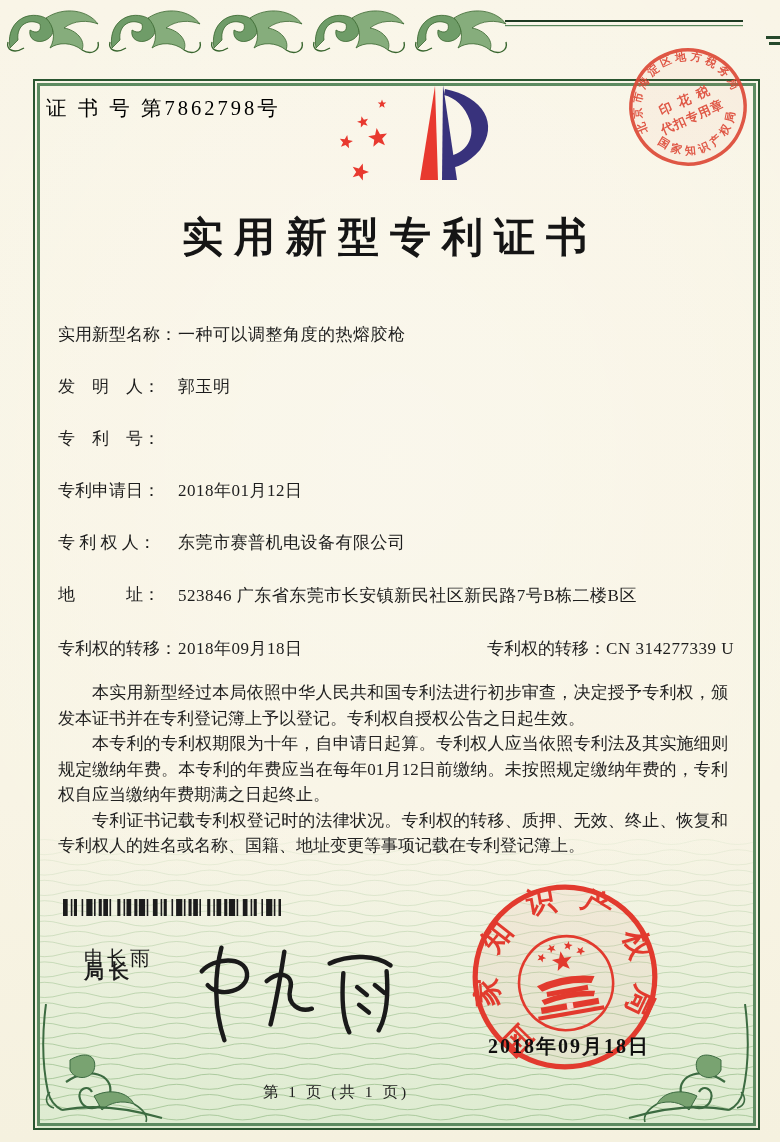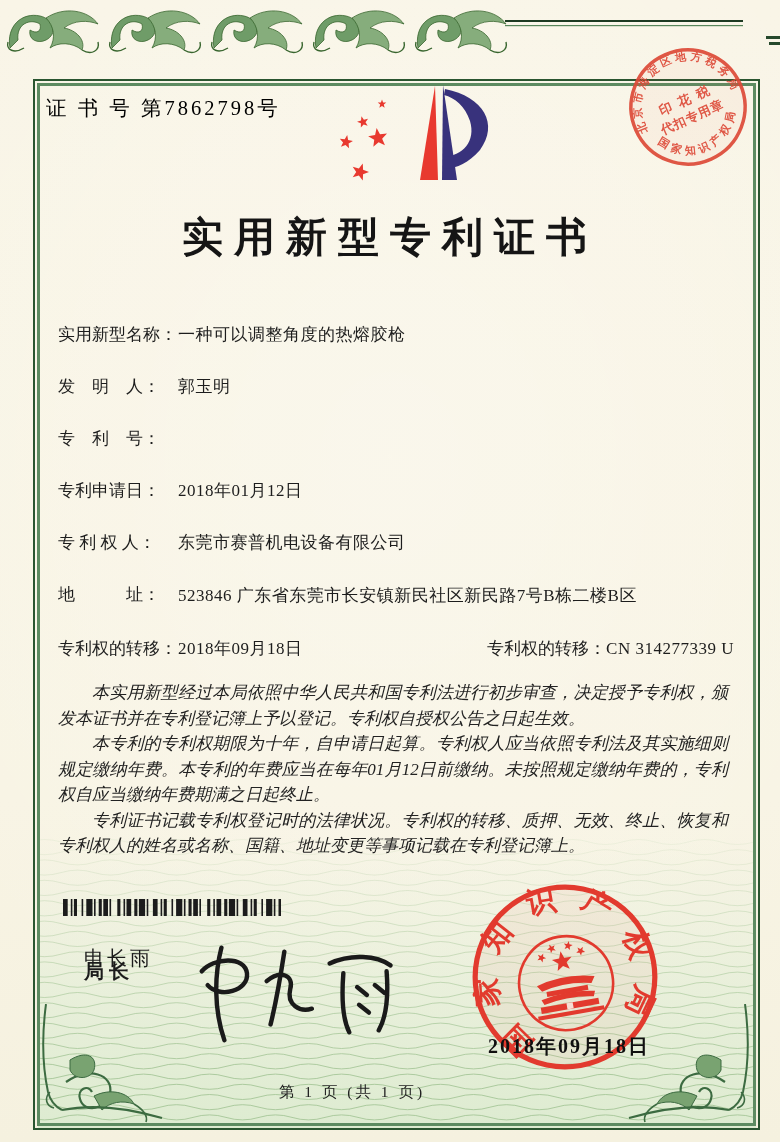--- a/index.html
+++ b/index.html
@@ -23,31 +23,31 @@
   .fields{left:58px;top:322px;width:676px;z-index:4;font-size:17px;color:#1d1d1d;}
   .frow{display:flex;align-items:flex-start;margin-bottom:26px;line-height:26px;}
   .flabel{flex:0 0 120px;white-space:nowrap;}
   .fvalue{letter-spacing:.5px;}
   .frow.addr .fvalue{width:545px;line-height:28px;}
   .frow.grant{justify-content:space-between;margin-bottom:0;}
   .grant-group{display:flex;}
   
   .paras{left:58px;top:680px;width:670px;z-index:4;font-size:17px;line-height:25.5px;
          text-align:justify;color:#222;}
-  .paras p{margin:0;text-indent:2em;font-style:italic;}
+  .paras p{margin:0;text-indent:2em;}
   
   #waves{left:38px;top:836px;z-index:1;}
   #barcode{left:63px;top:899px;z-index:4;}
   .btitle{left:84px;top:958px;font-size:20px;letter-spacing:5px;z-index:4;color:#1b1b1b;font-weight:bold;}
   .bname{left:84px;top:945px;font-size:20px;letter-spacing:3px;z-index:4;color:#1b1b1b;}
   #sig{left:192px;top:930px;z-index:5;}
   #seal{left:471px;top:883px;z-index:5;transform:rotate(-10deg);}
   .sealdate{left:481px;top:1033px;width:176px;text-align:center;font-size:20px;font-weight:bold;
             letter-spacing:2px;color:#101010;z-index:6;}
-  .footer{left:33px;top:1082px;width:723px;text-align:center;padding-right:85px;box-sizing:border-box;
+  .footer{left:17px;top:1082px;width:723px;text-align:center;padding-right:85px;box-sizing:border-box;
           font-size:15.5px;letter-spacing:3px;z-index:4;color:#222;}
   
   #topband{left:0;top:0;z-index:2;}
   #taxstamp{left:623px;top:42px;z-index:5;transform:rotate(-24deg);opacity:.92;}
   #logo{left:316px;top:80px;z-index:4;}
   .corner{z-index:2;}
   svg text{font-family:"Liberation Serif","DejaVu Serif",serif;}
 </style>
 </head>
 <body>

